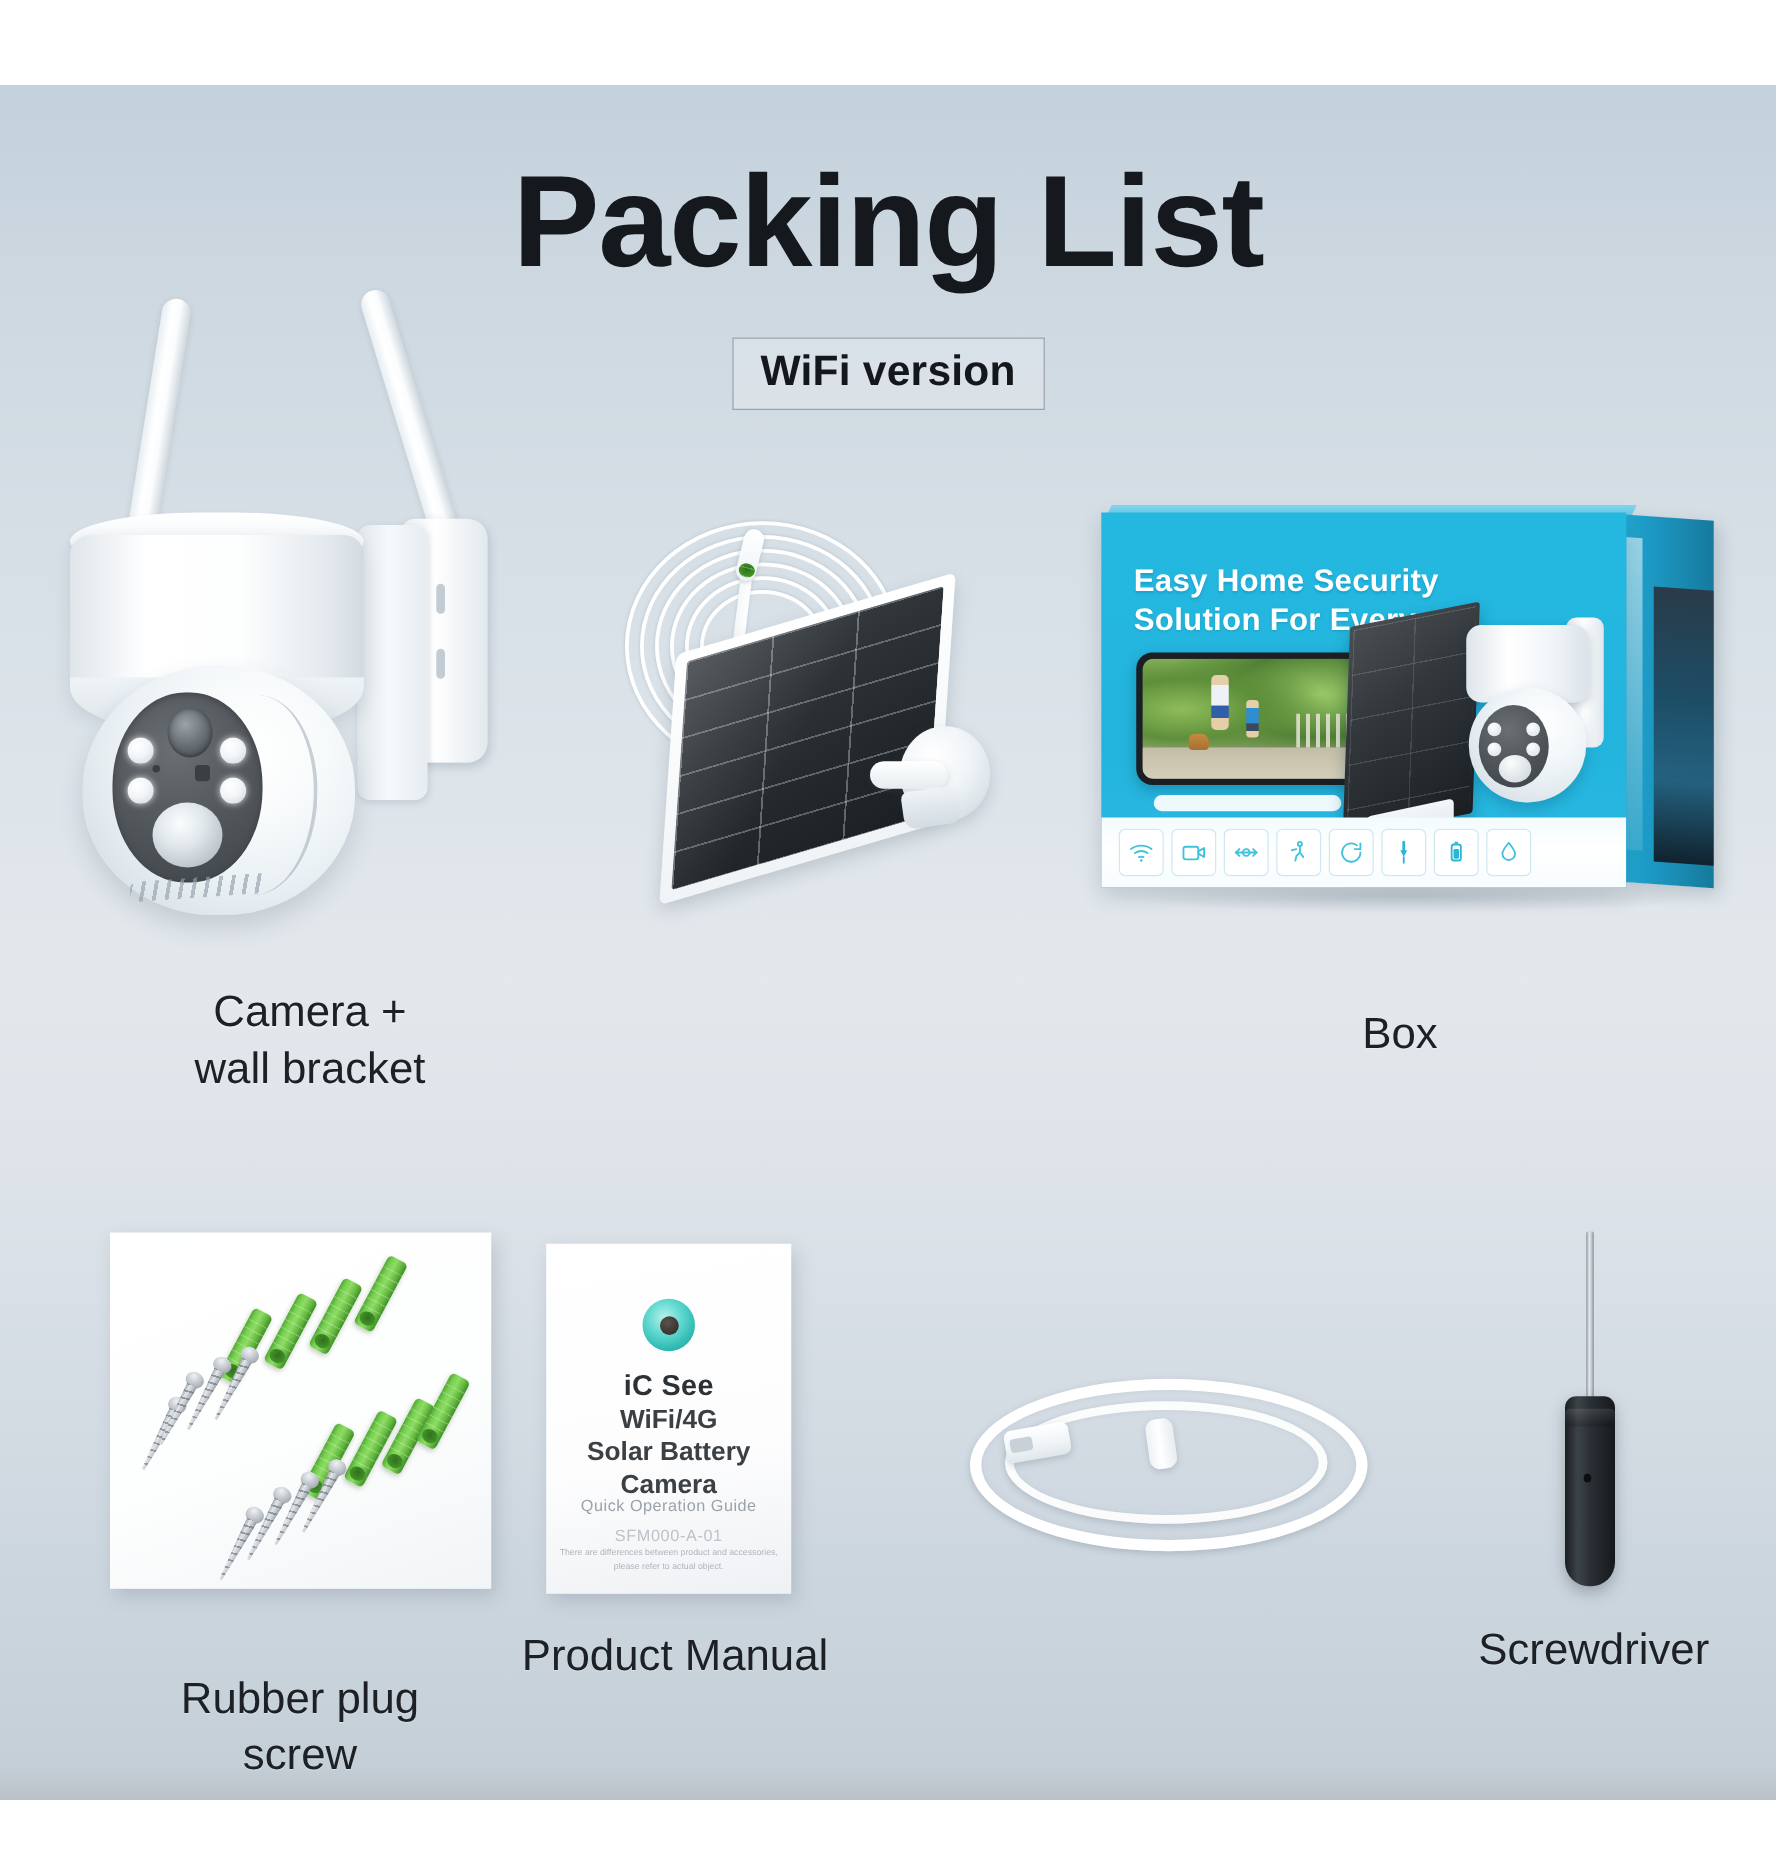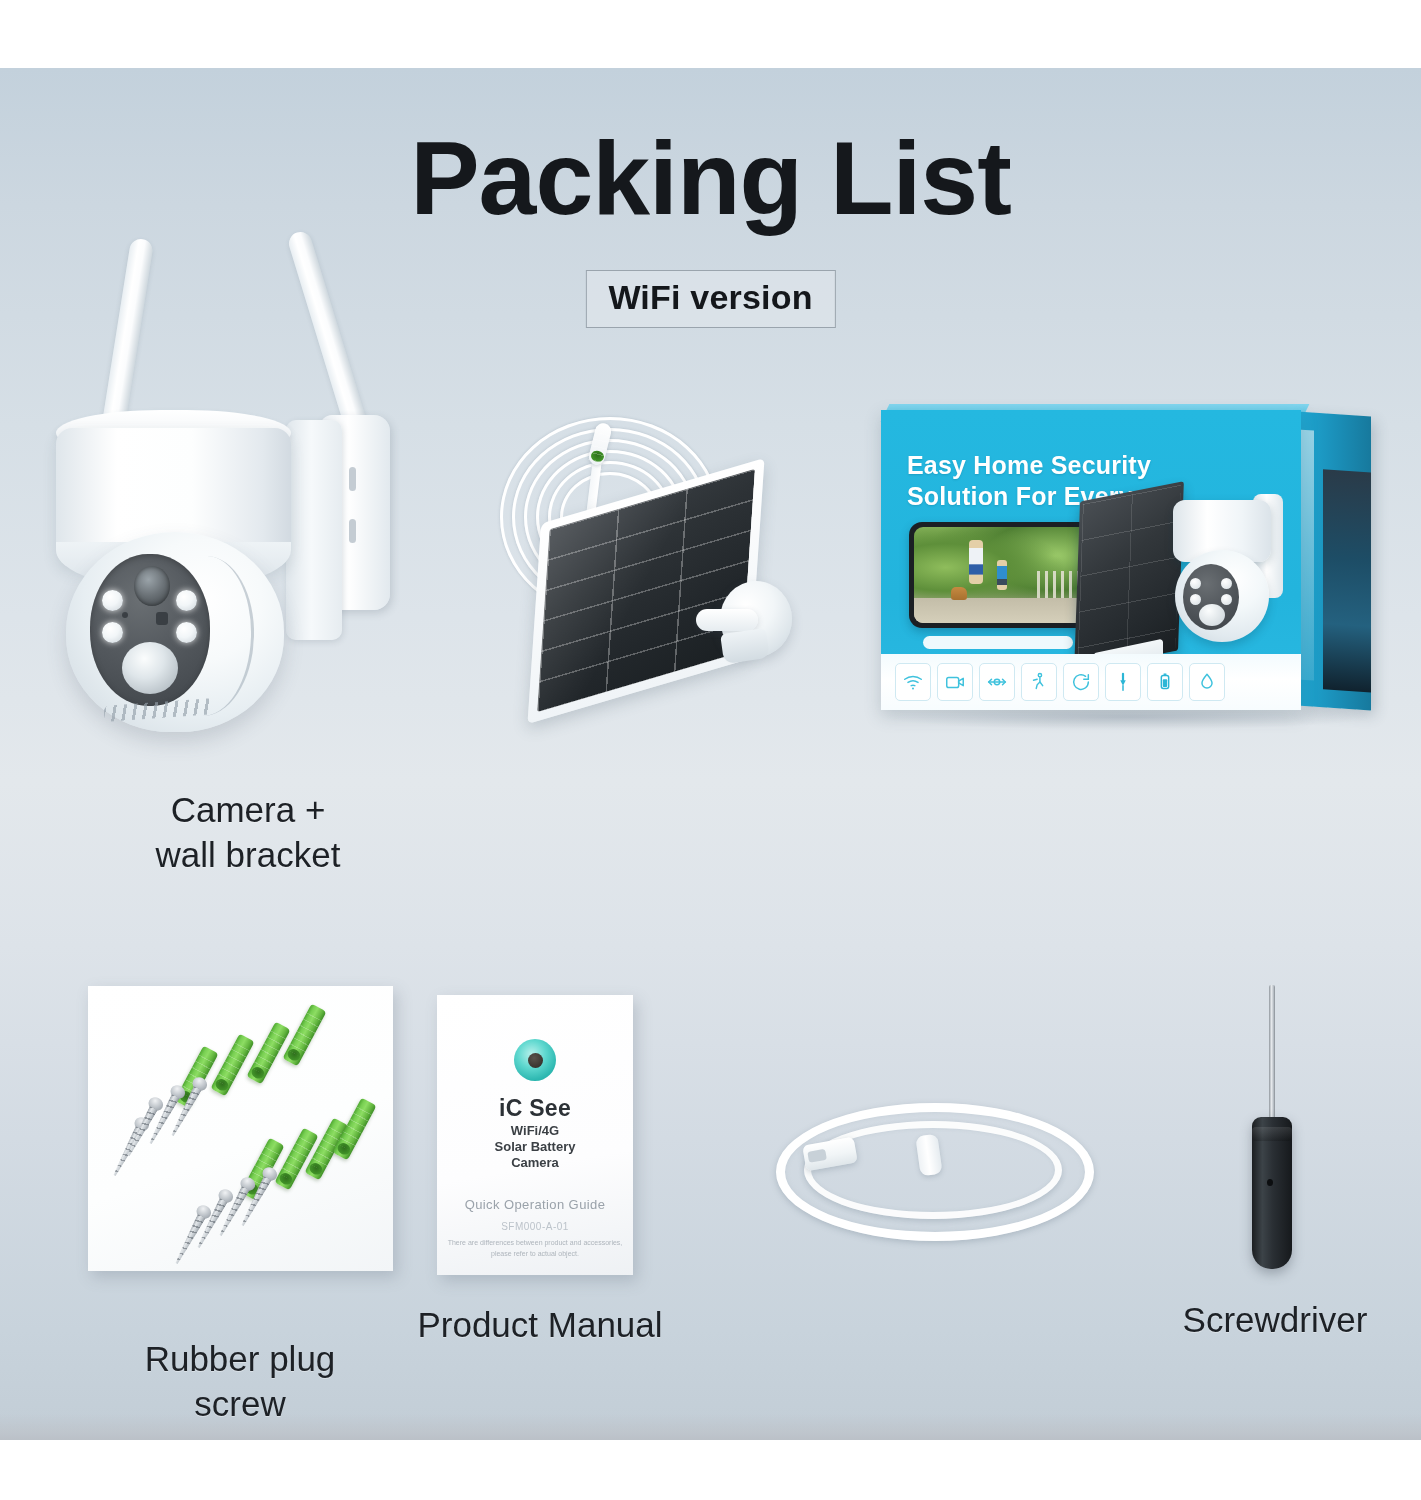--- a/index.html
+++ b/index.html
@@ -453,30 +453,30 @@
   .manual .logo::after{
     content:""; width:15px; height:15px; border-radius:50%;
     background: radial-gradient(circle at 40% 34%, #5a524b 0%, #3a332e 70%, #241f1b 100%);
   }
   .manual .m-title {
     position:absolute; left:0; right:0; top:100px; text-align:center;
     font-size:23px; font-weight:700; color:#2c3136; letter-spacing:.3px;
   }
   .manual .m-sub {
     position:absolute; left:0; right:0; top:128px; text-align:center;
-    font-size:13px; font-weight:700; color:#3b4045; line-height:1.24;
+    font-size:21px; font-weight:700; color:#3b4045; line-height:1.24;
     white-space: pre-line;
   }
   .manual .m-guide {
     position:absolute; left:0; right:0; top:202px; text-align:center;
     font-size:13px; color:#9aa2aa; letter-spacing:.4px;
   }
   .manual .m-code {
     position:absolute; left:0; right:0; top:226px; text-align:center;
-    font-size:10px; color:#bcc3ca; letter-spacing:.5px;
+    font-size:13px; color:#bcc3ca; letter-spacing:.5px;
   }
   .manual .m-fine {
     position:absolute; left:10px; right:10px; bottom:16px; text-align:center;
     font-size:7px; color:#aeb5bc; line-height:1.5; white-space: pre-line;
   }
 
   
   .cable-wrap { position:absolute; left:770px; top:1085px; width:330px; height:190px; }
   .cable-loop {
     position:absolute; border: 9px solid #ffffff; border-radius: 50%;
@@ -680,20 +680,21 @@
           </svg>
         </div>
         <div class="feat-tile">
           <svg viewBox="0 0 24 24" fill="none" stroke="#3fc2dd" stroke-width="1.6" stroke-linejoin="round">
             <path d="M12 3.5c3.6 4.4 5.5 7.2 5.5 9.6A5.5 5.5 0 0 1 6.5 13c0-2.4 1.9-5.2 5.5-9.5z"></path>
           </svg>
         </div>
       </div>
     </div>
   </div>
+  <div class="caption" style="left:930px; top:805px; width:380px;">Box</div>
 
   <div class="screws-card">
 
     <div class="plug" style="left:100px; top:60px;  transform: rotate(28deg);"></div>
     <div class="plug" style="left:136px; top:48px;  transform: rotate(28deg);"></div>
     <div class="plug" style="left:172px; top:36px;  transform: rotate(28deg);"></div>
     <div class="plug" style="left:208px; top:18px;  transform: rotate(28deg);"></div>
 
     <div class="plug" style="left:166px; top:152px; transform: rotate(28deg);"></div>
     <div class="plug" style="left:200px; top:142px; transform: rotate(28deg);"></div>

